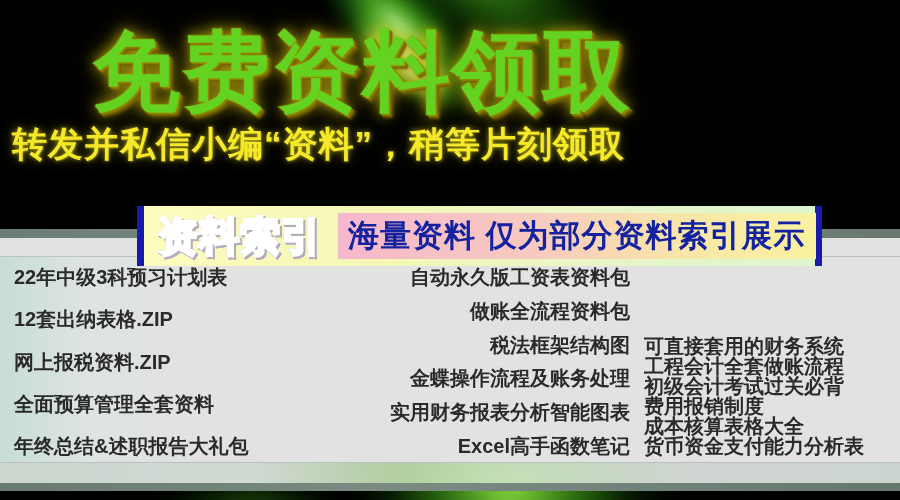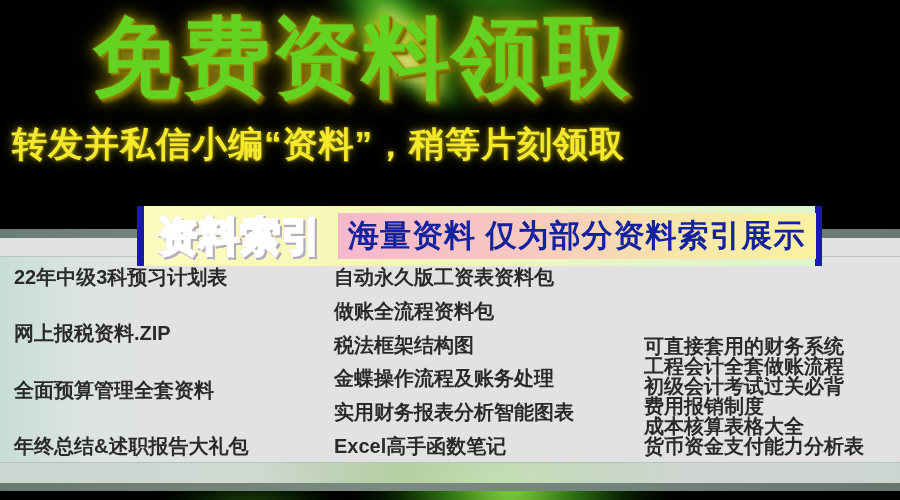--- a/index.html
+++ b/index.html
@@ -75,21 +75,21 @@
     background:radial-gradient(ellipse 48% 35% at 50% 50%,
                rgba(120,225,50,.55) 0%,
                rgba(40,150,15,.2) 50%,
                rgba(0,0,0,0) 78%);
     filter:blur(12px);
   }
 
   
   .headline {
     position:absolute;
-    left:0; top:14px;
+    left:0; top:28px;
     width:724px;
     text-align:center;
     font-size:88px;
     line-height:1.0;
     font-weight:bold;
     color:#63d220;
     letter-spacing:2px;
     text-shadow:
        0 0 2px #a8a000,
        2px 2px 0 #8a7a00,
@@ -191,21 +191,21 @@
     padding:10px 0 6px 0;
   }
 
   .col {
     flex:0 0 auto;
     display:flex;
     flex-direction:column;
     justify-content:space-between;
   }
   .col-1 { width:320px; padding-left:14px; }
-  .col-2 { width:310px; padding-left:14px; }
+  .col-2 { width:310px; padding-left:14px;align-items:flex-end; }
   .col-3 { width:270px; padding-left:14px;justify-content:flex-end; }
 
   .item {
     font-size:20px;
     line-height:1.0;
     color:#2a2a2a;
     font-weight:bold;
     white-space:nowrap;
     letter-spacing:0;
   }
@@ -255,20 +255,21 @@
 
   <div class="banner">
     <div class="banner-title">资料索引</div>
     <div class="banner-sub">海量资料 仅为部分资料索引展示</div>
   </div>
 
   <div class="panel">
 
     <div class="col col-1">
       <div class="item">22年中级3科预习计划表</div>
+      <div class="item">12套出纳表格.ZIP</div>
       <div class="item">网上报税资料.ZIP</div>
       <div class="item">全面预算管理全套资料</div>
       <div class="item">年终总结&amp;述职报告大礼包</div>
     </div>
 
     <div class="col col-2">
       <div class="item">自动永久版工资表资料包</div>
       <div class="item">做账全流程资料包</div>
       <div class="item">税法框架结构图</div>
       <div class="item">金蝶操作流程及账务处理</div>

